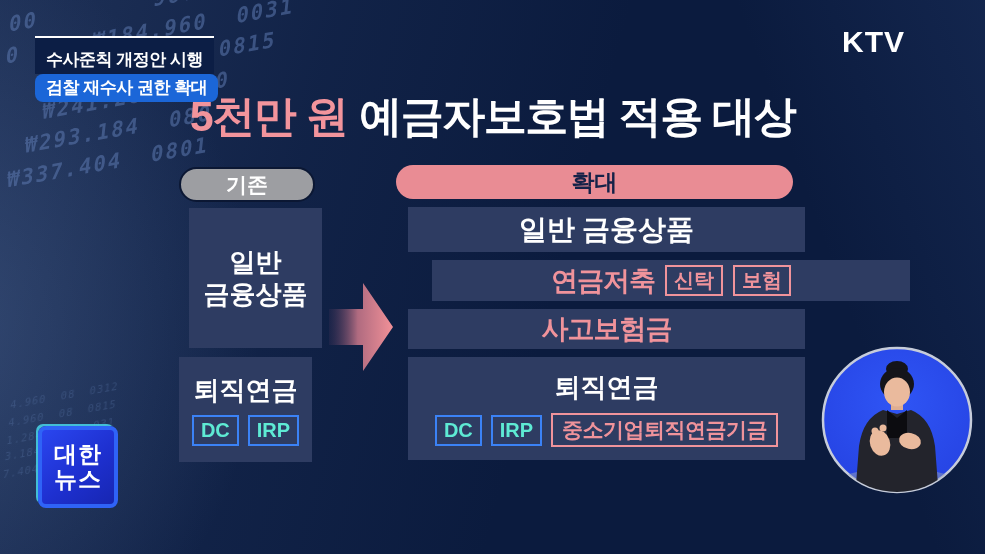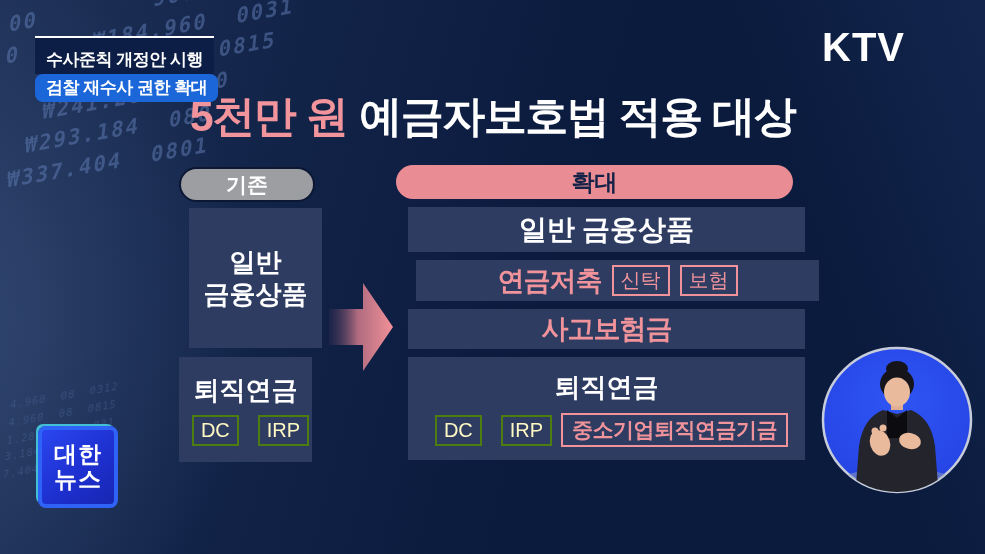--- a/index.html
+++ b/index.html
@@ -22,51 +22,51 @@
     color:rgba(92,120,170,.34);filter:blur(.5px);}
   .bg-sheen{position:absolute;top:0;right:0;width:320px;height:554px;
     background:linear-gradient(250deg, rgba(48,76,134,.22) 0%, rgba(48,76,134,0) 48%);}
   
   .banner{position:absolute;left:35px;top:36px;}
   .banner-l1{display:inline-block;background:#0c1e45;border-top:2px solid #fff;
     color:#fff;font-size:17px;font-weight:700;padding:10px 11px 3px;letter-spacing:-.5px;}
   .banner-l2{display:table;background:#1b66d8;color:#fff;font-size:17px;font-weight:700;
     padding:2px 11px 3px;letter-spacing:-.5px;border-radius:8px;}
   
-  .ktv{position:absolute;right:80px;top:25px;color:#fff;font-size:40px;font-weight:700;
+  .ktv{position:absolute;right:80px;top:25px;color:#fff;font-size:30px;font-weight:700;
     letter-spacing:1px;}
   
   .title{position:absolute;left:0;right:0;top:88px;margin:0;text-align:center;
     font-size:43px;font-weight:900;letter-spacing:-1.5px;color:#fff;}
   .title .hl{color:#f2949c;margin-right:12px;}
   
   .pill{position:absolute;display:flex;align-items:center;justify-content:center;
     border-radius:18px;font-weight:800;}
   .pill.existing{left:179px;top:167px;width:132px;height:31px;background:#9d9ea2;
     border:2px solid #0b1733;color:#fff;font-size:21px;}
   .pill.expanded{left:396px;top:165px;width:397px;height:34px;background:#e98c94;
     color:#152248;font-size:23px;font-weight:900;}
   
   .navy-box{position:absolute;background:#2e3c62;display:flex;align-items:center;
     justify-content:center;color:#fff;}
   .lbox1{left:189px;top:208px;width:133px;height:140px;flex-direction:column;
     font-size:26px;font-weight:700;line-height:1.25;}
   .lbox2{left:179px;top:357px;width:133px;height:105px;flex-direction:column;gap:7px;
     font-size:26px;font-weight:700;}
   .rrow1{left:408px;top:207px;width:397px;height:45px;font-size:28px;font-weight:700;font-family:Liberation Serif, serif;}
-  .rrow2{left:416px;top:260px;width:403px;height:41px;gap:10px;}
+  .rrow2{left:432px;top:260px;width:478px;height:41px;gap:10px;}
   .rrow2 .lead{color:#f0939b;font-size:27px;font-weight:900;letter-spacing:-1px;}
   .rrow3{left:408px;top:309px;width:397px;height:40px;color:#f0939b;
     font-size:27px;font-weight:900;letter-spacing:-1px;}
   .rrow4{left:408px;top:357px;width:397px;height:103px;flex-direction:column;gap:8px;
     font-size:26px;font-weight:700;}
   .tag-row{display:flex;align-items:center;gap:9px;}
   .tag{display:inline-flex;align-items:center;justify-content:center;
-    padding:1px 7px 2px;font-weight:400;line-height:1.2;}
-  .tag.white{border:2px solid #4d7c0f;color:#fef9c3;font-size:20px;margin-left:10px;}
+    padding:1px 7px 2px;font-weight:700;line-height:1.2;}
+  .tag.white{border:2px solid #3b82f6;color:#5eead4;font-size:20px;}
   .tag.pink{border:2px solid #f0939b;color:#f0939b;font-size:20px;}
   .tag.pink.big{font-size:21px;font-weight:900;padding:2px 9px 3px;letter-spacing:-.5px;}
   
   .arrow{position:absolute;left:329px;top:279px;}
   
   .daehan{position:absolute;left:38px;top:426px;width:72px;height:74px;border-radius:8px;
     background:linear-gradient(140deg,#2a46ef 0%,#1e30d0 55%,#1726b2 100%);
     border:4px solid #2f63f7;box-shadow:-3px -3px 0 -1px rgba(72,214,235,.85);
     display:flex;flex-direction:column;align-items:center;justify-content:center;
     color:#fff;font-weight:900;font-size:23px;line-height:1.1;letter-spacing:1px;}

